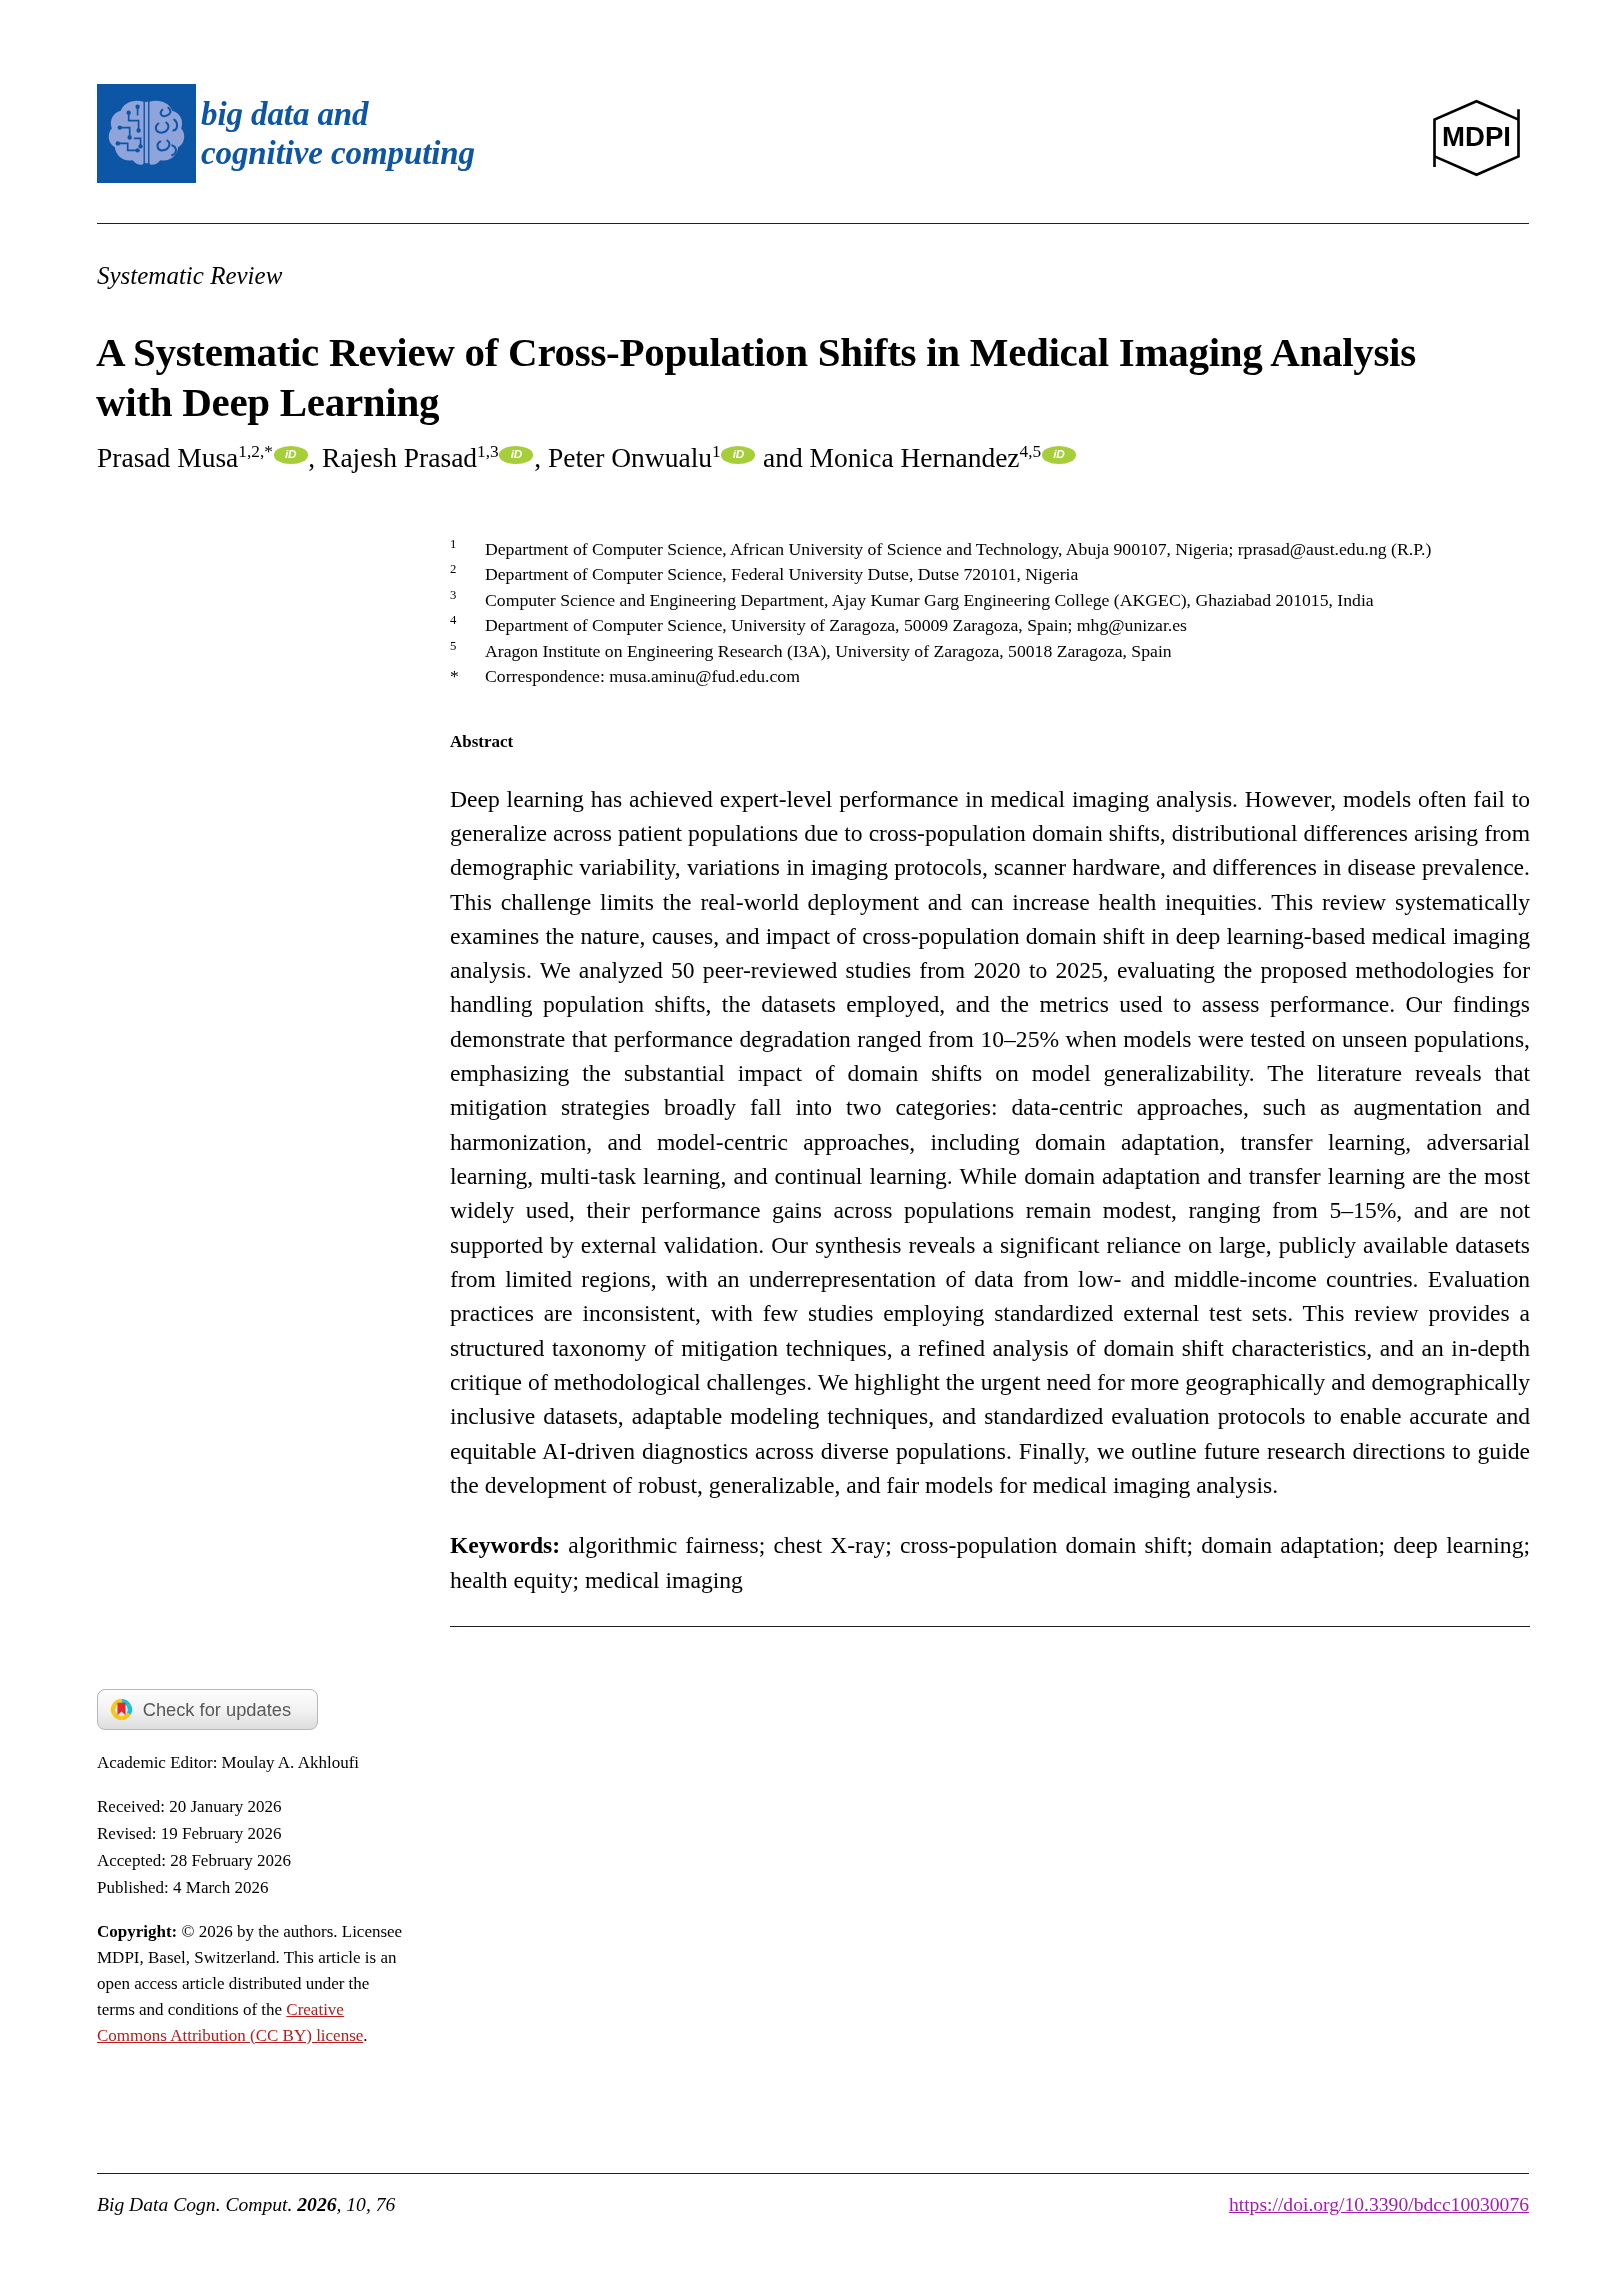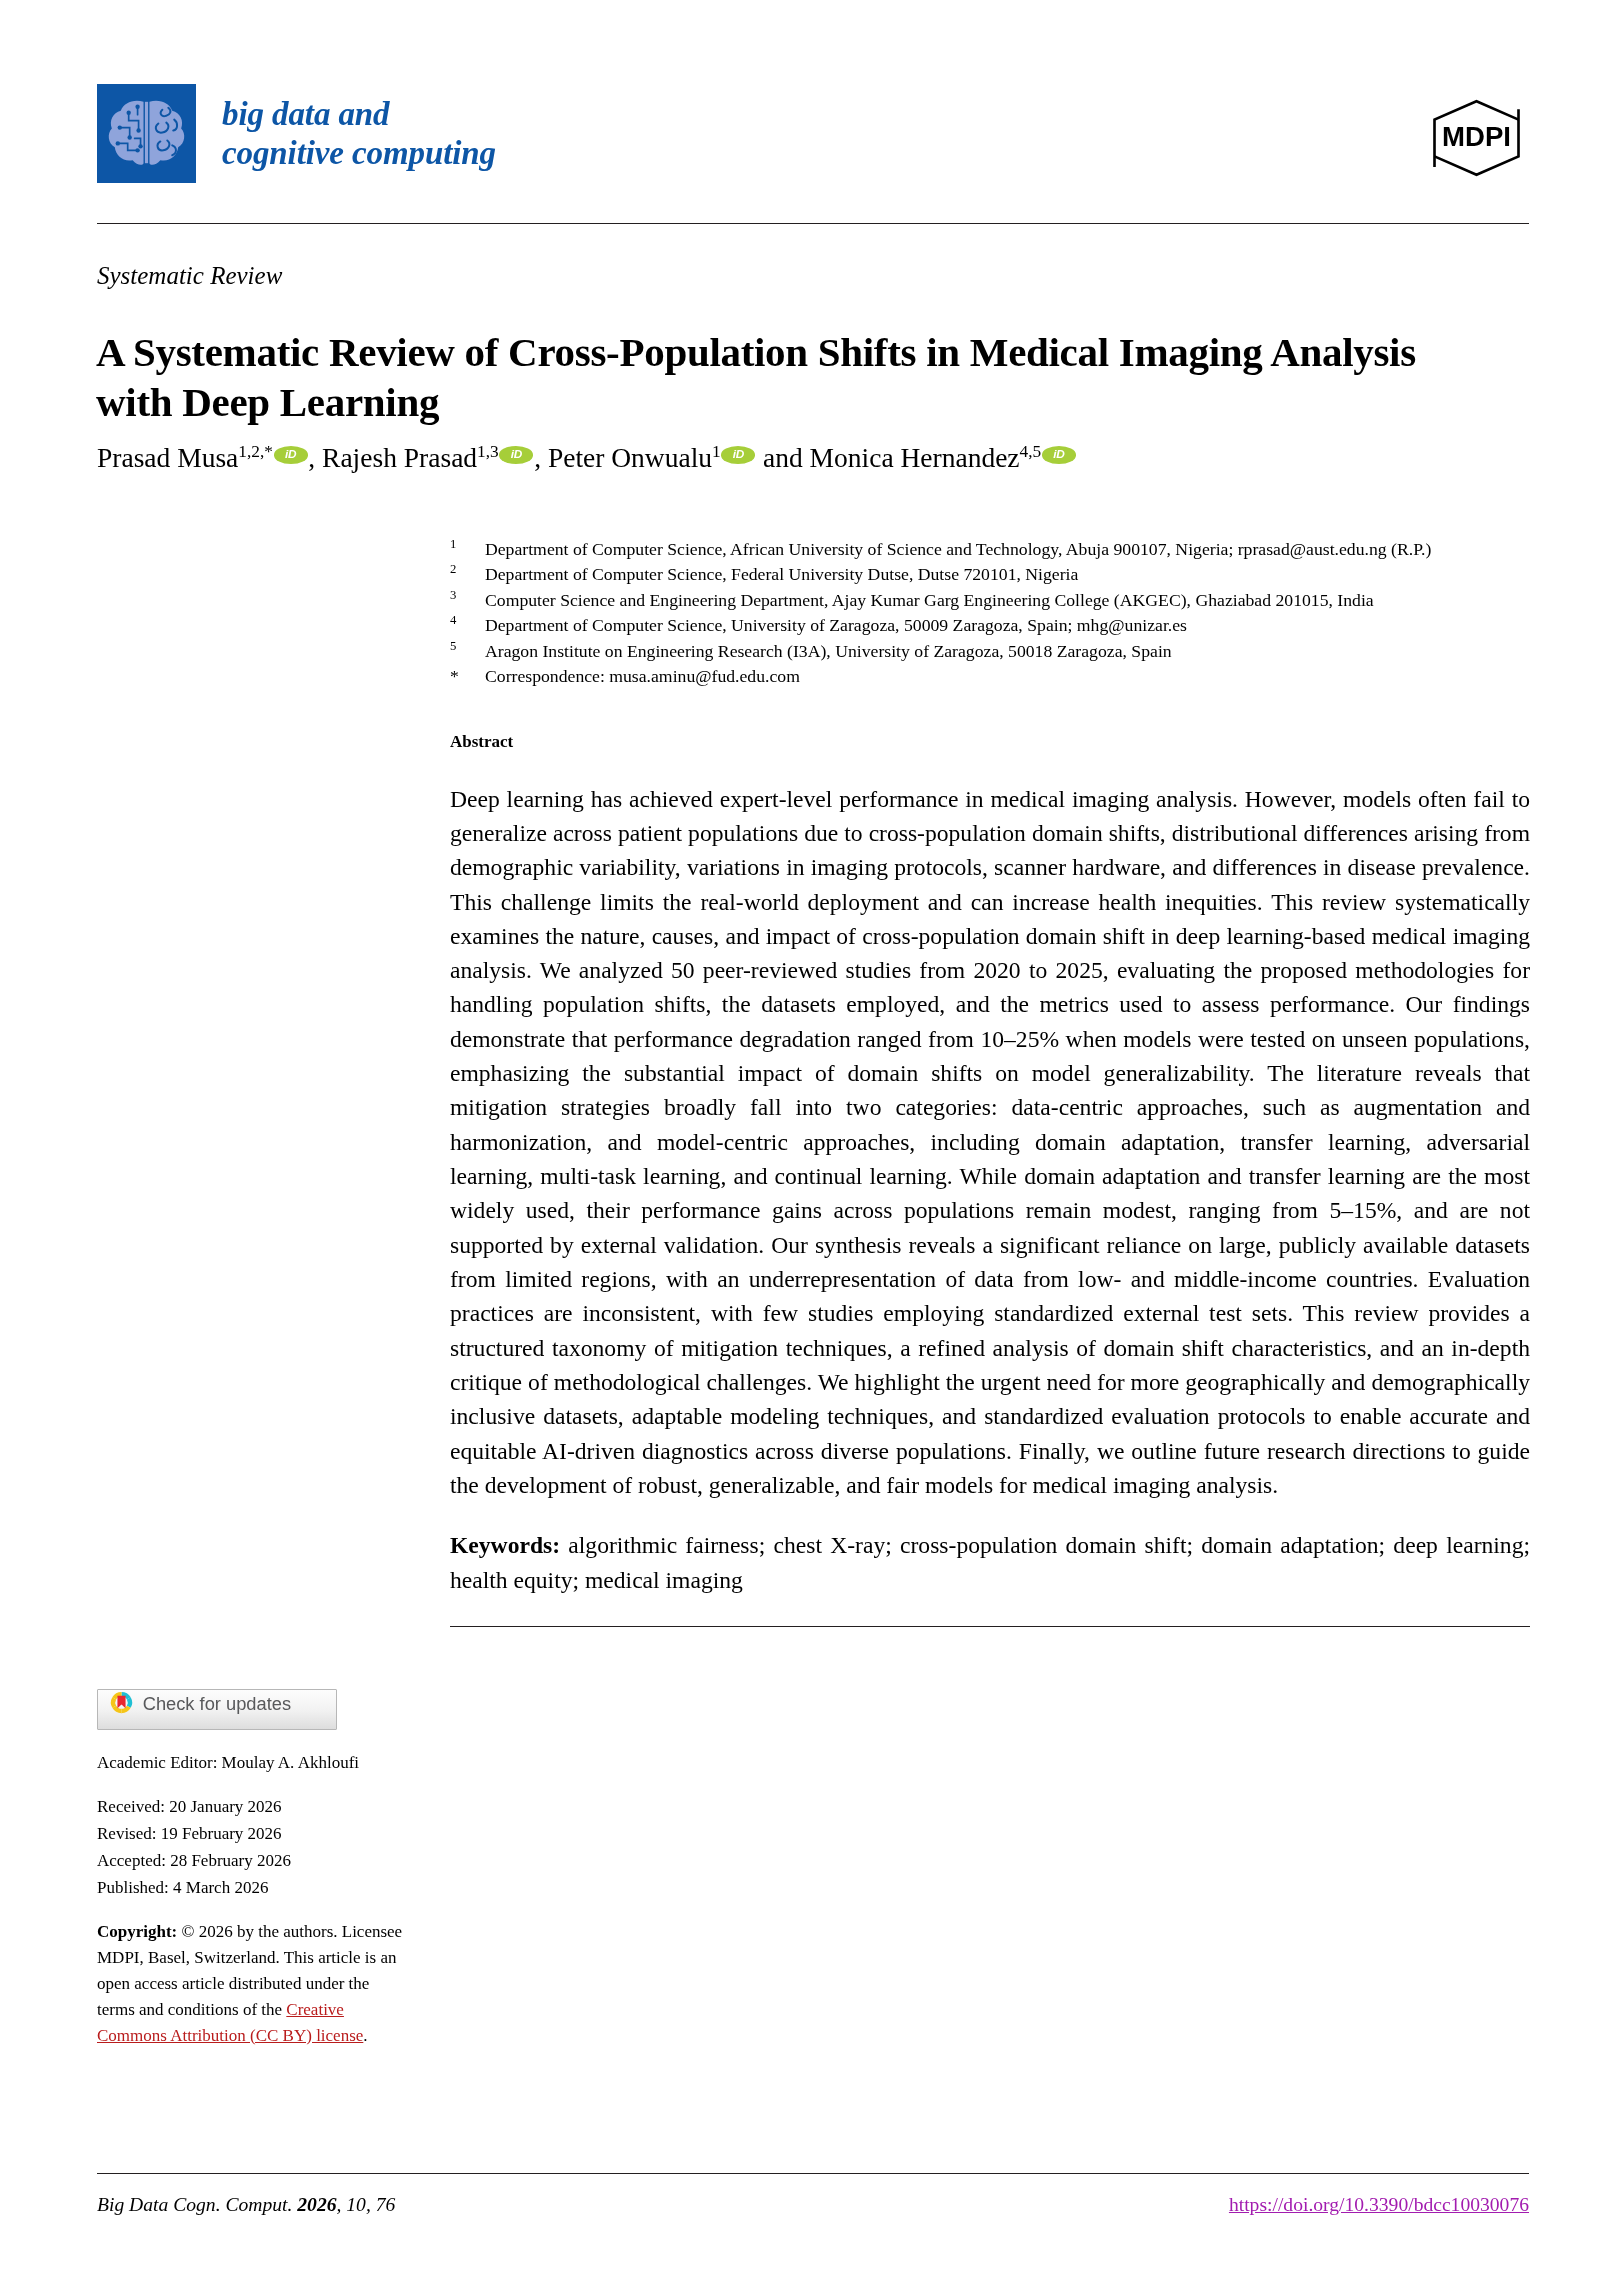--- a/index.html
+++ b/index.html
@@ -29,21 +29,21 @@
     top: 84px;
     width: 1432px;
     height: 124px;
   }
   .journal-brand {
     position: absolute;
     left: 0;
     top: 0;
     display: flex;
     align-items: center;
-    gap: 26px;
+    gap: 5px;
   }
   .brain-logo {
     width: 99px;
     height: 99px;
     background: #0d56a6;
     display: block;
     flex: none;
   }
   .journal-title {
     font-family: "Liberation Serif", "DejaVu Serif", serif;
@@ -195,27 +195,28 @@
     position: absolute;
     left: 97px;
     top: 1689px;
     width: 308px;
     font-size: 17px;
     line-height: 1.52;
     color: #000;
   }
   .crossmark {
     display: flex;
+    align-items: center;
     gap: 9.2px;
-    width: 240px;
+    width: 221px;
     height: 41px;
     box-sizing: border-box;
     padding: 0 10.5px;
     border: 1px solid #b7b7b7;
-    border-radius: 1px;
+    border-radius: 8px;
     background: linear-gradient(180deg, #fdfdfd 0%, #f2f2f2 52%, #dddddd 100%);
     margin-bottom: 19.6px;
   }
   .crossmark-label {
     font-family: "Liberation Sans", sans-serif;
     font-size: 18.3px;
     color: #58595b;
     white-space: nowrap;
   }
   .editor-line { margin-bottom: 18.3px; }

